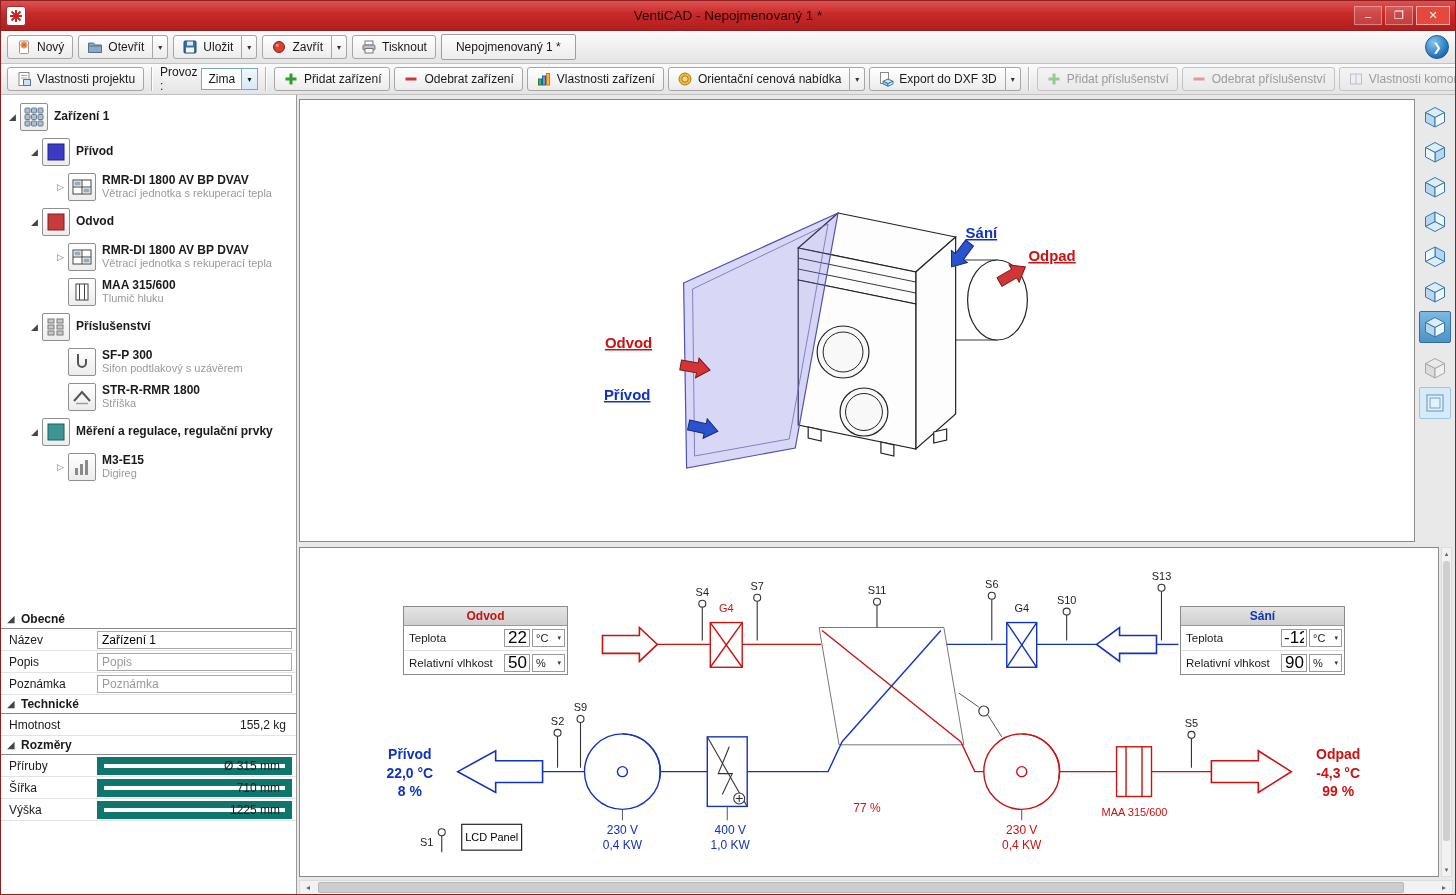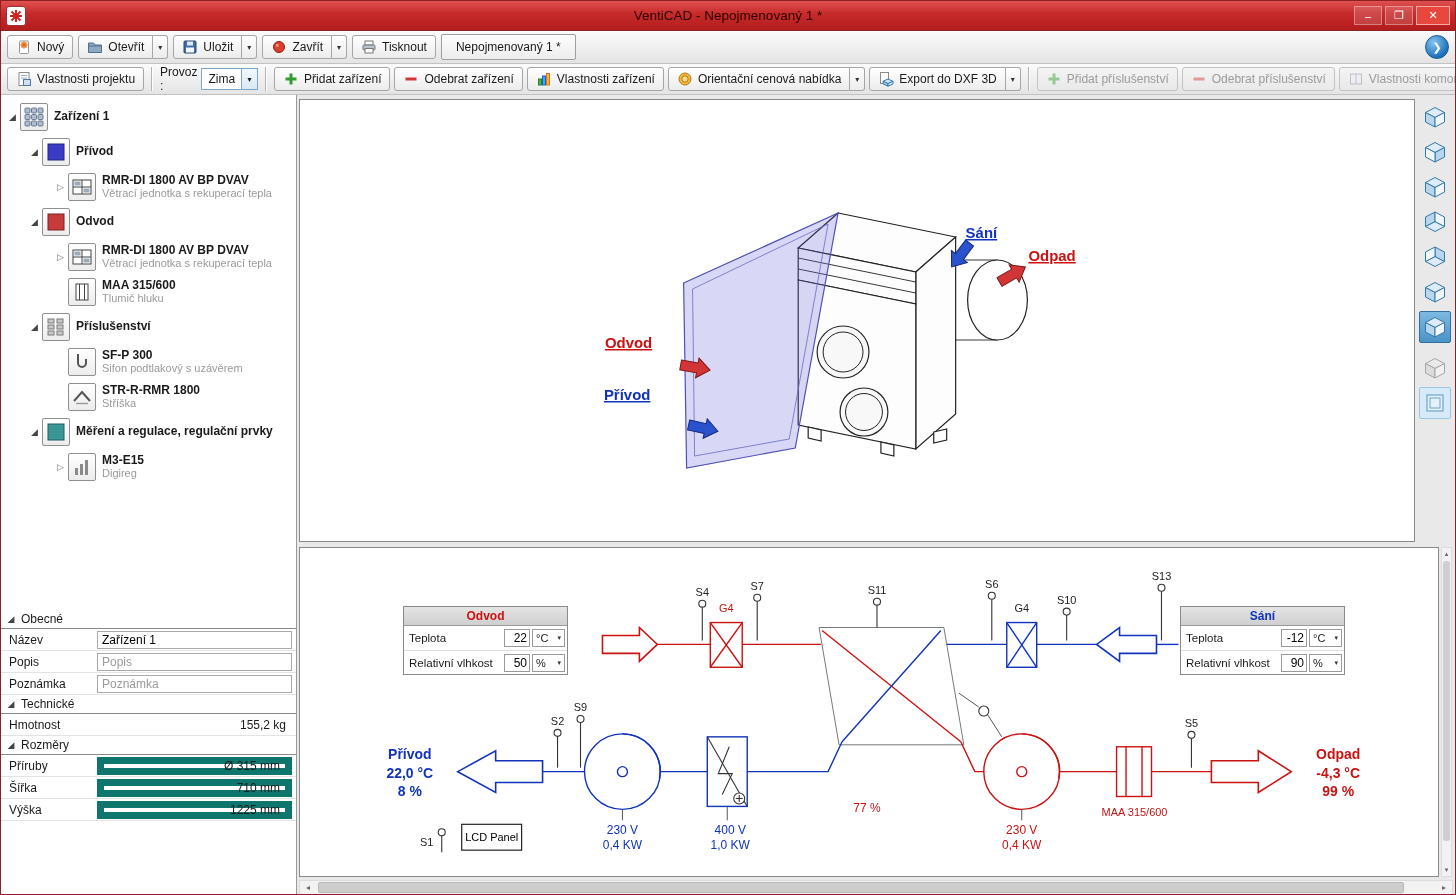--- a/index.html
+++ b/index.html
@@ -39,21 +39,21 @@
 .trow{height:35px;display:flex;align-items:center;padding-right:4px}
 .l0{padding-left:4px}.l1{padding-left:26px}.l2{padding-left:52px}
 .texp{width:15px;font-size:9px;color:#444;flex:none;text-align:center}
 .exp-o::before{content:"◢"}
 .exp-c::before{content:"▷";color:#777}
 .tico{width:28px;height:28px;flex:none;border:1px solid #8f8f8f;border-radius:2px;background:linear-gradient(#fff,#ececec);display:flex;align-items:center;justify-content:center;margin-right:6px}
 .tl1{font-weight:700;font-size:12px;line-height:1.2}
 .tl2{font-size:11px;color:#9a9a9a;line-height:1.2}
 .tcol{display:flex;flex-direction:column;justify-content:center;overflow:hidden;white-space:nowrap}
 
-.psec{height:19px;display:flex;align-items:center;gap:4px;padding:0 4px;font-weight:400;border-bottom:1px solid #8a8a8a}
+.psec{height:19px;display:flex;align-items:center;gap:4px;padding:0 4px;font-weight:700;border-bottom:1px solid #8a8a8a}
 .psec .texp{width:12px}
 .prow{display:flex;align-items:center;height:22px;border-bottom:1px solid #e3e3e3;padding:0 4px 0 8px;gap:4px}
 .plab{width:84px;flex:none}
 .pinput{flex:1;height:18px;border:1px solid #a8a8a8;padding:0 4px;font-size:12px;font-family:"Liberation Sans",sans-serif}
 .pinput::placeholder{color:#9a9a9a}
 .pbox{flex:1;height:18px;border:7px solid #0f766e;display:flex;align-items:center;justify-content:flex-end;padding:0 5px;background:#fff}
 .pflat{flex:1;text-align:right;padding-right:6px}
 
 .main{position:relative;flex:1;background:#e9e9e9}
 .cv{position:absolute;background:#fff;border:1px solid #8a8a8a}
@@ -77,21 +77,21 @@
 .hbtn{position:absolute;top:0;bottom:0;width:16px;display:flex;align-items:center;justify-content:center;font-size:8px;color:#666}
 .hbtn.lft{left:0}.hbtn.rgt{right:0}
 .hthumb{position:absolute;left:18px;right:48px;top:1px;height:11px;background:#cdcdcd;border:1px solid #b8b8b8;border-radius:2px}
 
 .sch{position:absolute;border:1px solid #8a8a8a;background:#fff;width:165px;font-size:11.5px}
 .scht{height:19px;display:flex;align-items:center;justify-content:center;font-weight:700;background:linear-gradient(#e4e4e4,#cfcfcf);border-bottom:1px solid #9a9a9a;font-size:12px}
 .scht.red{color:#cc1111}.scht.blue{color:#1133bb}
 .schr{display:flex;align-items:center;height:24px;padding:0 2px;gap:2px}
 .schr+.schr{border-top:1px solid #dcdcdc}
 .schl{flex:1;padding-left:3px}
-.vin{width:26px;height:18px;border:1px solid #9a9a9a;text-align:right;font-size:12px;padding:0 2px;font-family:"Liberation Sans",sans-serif}
+.vin{width:26px;height:18px;border:1px solid #9a9a9a;text-align:right;font-size:17px;padding:0 2px;font-family:"Liberation Sans",sans-serif}
 .unit{width:33px;height:18px;border:1px solid #9a9a9a;display:flex;align-items:center;justify-content:space-between;padding:0 3px;background:#fff;font-size:11px}
 .unit i{font-style:normal}
 .ua{font-size:7px;color:#333}
 .ua::after{content:"▾"}
 
 .rline{stroke:#cc1111;stroke-width:1.4;fill:none}
 .bline{stroke:#1133bb;stroke-width:1.4;fill:none}
 .kline{stroke:#333;stroke-width:1.1;fill:none}
 .gline{stroke:#555;stroke-width:1;fill:none}
 .rrect{fill:#fff;stroke:#cc1111;stroke-width:1.4}

